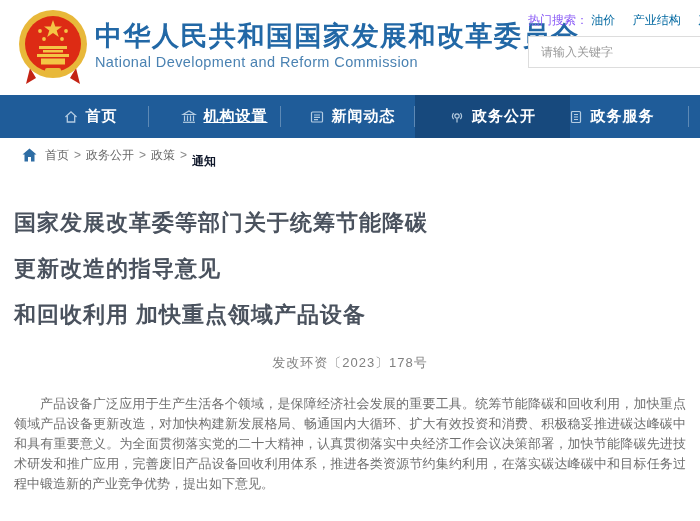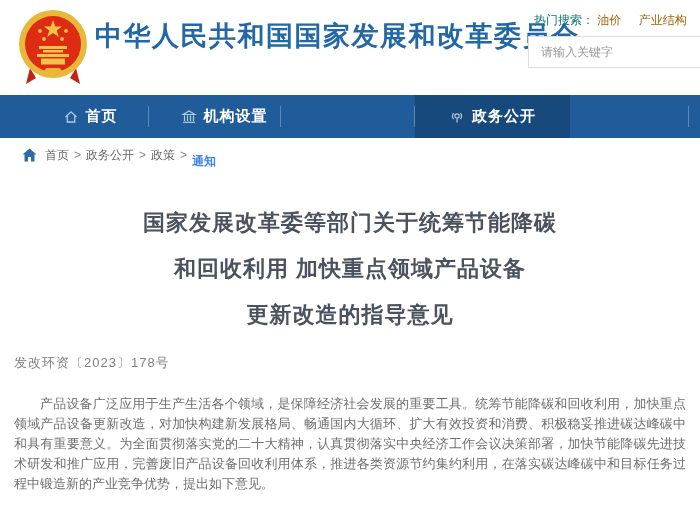--- a/index.html
+++ b/index.html
@@ -8,44 +8,44 @@
   .page { position:relative; width:700px; height:521px; background:#fff; overflow:hidden; margin:0 auto; }
 
   
   .header { position:relative; width:700px; height:95px; background:#fff; }
   .emblem { position:absolute; left:16px; top:6px; }
   .site-titles { position:absolute; left:95px; top:21px; }
   .site-title-cn { font-size:27px; font-weight:bold; color:#2268a6; letter-spacing:1.5px; line-height:30px; }
   .site-title-en { font-size:14.5px; color:#4a82b2; letter-spacing:0.4px; margin-top:3px; }
 
   .hot-search { position:absolute; left:528px; top:12px; width:220px; font-size:12px; white-space:nowrap; overflow:hidden; }
-  .hot-search-label { color:#0f766e;margin-left:6px; }
-  .hot-link { color:#a16207; margin-right:14px; text-decoration:none; cursor:pointer; }
+  .hot-search-label { color:#8b5cf6; }
+  .hot-link { color:#0369a1; margin-right:14px; text-decoration:none; cursor:pointer; }
   .search-box { position:absolute; left:528px; top:36px; width:230px; height:32px; border:1px solid #ddd; background:#fff; }
   .search-box input { width:100%; height:100%; border:none; outline:none; padding:0 12px; font-size:12px; color:#333; font-family:"Liberation Sans","DejaVu Sans",sans-serif; }
   .search-box input::placeholder { color:#999; }
 
   
   .nav { position:relative; width:700px; height:43px; background:#1f5c99; }
   .nav-item { position:absolute; top:0; height:43px; display:flex; align-items:center; justify-content:center; gap:7px; color:#fff; font-size:15px; font-weight:bold; letter-spacing:1px; cursor:pointer; }
   .nav-item.active { background:#17497d; }
   .nav-divider { position:absolute; top:11px; width:1px; height:21px; background:rgba(255,255,255,0.28); }
   .nav-icon { display:inline-flex; opacity:0.85; }
 
   
   .breadcrumb { position:relative; height:34px; display:flex; align-items:center; padding-left:22px; font-size:12px; color:#666; background:#fff; }
   .breadcrumb .crumb { color:#666; cursor:pointer; }
-  .breadcrumb .crumb.current { color:#3b82f6; font-weight:bold;margin-top:12px; }
+  .breadcrumb .crumb.current { color:#0f172a; font-weight:bold;margin-top:12px; }
   .crumb-sep { margin:0 5px; color:#888; }
   .bc-home { margin-right:8px; display:inline-flex; }
 
   
   .article { padding:0 14px; }
-  .article-title { margin-top:28px; text-align:center; font-size:22px; font-weight:bold; color:#4a525e; line-height:46px; letter-spacing:1px; }
-  .doc-number { text-align:left; font-size:13px; color:#808080; margin-top:16px; letter-spacing:1px; }
+  .article-title { margin-top:28px; font-size:22px; font-weight:bold; color:#4a525e; line-height:46px; letter-spacing:1px; }
+  .doc-number { text-align:center; font-size:13px; color:#808080; margin-top:16px; letter-spacing:1px; }
   .body-text { margin-top:22px; font-size:13px; color:#6e6e6e; line-height:20px; text-align:justify; }
   .body-text p.indent { text-indent:2em; }
 </style>
 </head>
 <body>
 
 <div class="page">
 
   <div class="header">
     <span class="emblem">
@@ -66,20 +66,21 @@
         <rect x="23" y="40" width="28" height="3" fill="#f4c545"></rect>
         <rect x="27" y="44" width="20" height="2.5" fill="#f4c545"></rect>
         <rect x="21" y="48" width="32" height="3" fill="#f4c545"></rect>
         <rect x="25" y="52.5" width="24" height="6" fill="#f4c545"></rect>
 
         <rect x="29" y="62" width="16" height="5" rx="2" fill="#e8b83a"></rect>
       </svg>
     </span>
     <div class="site-titles">
       <div class="site-title-cn">中华人民共和国国家发展和改革委员会</div>
+      <div class="site-title-en">National Development and Reform Commission</div>
     </div>
 
     <div class="hot-search">
       <span class="hot-search-label">热门搜索：</span>
       <span class="hot-link">油价</span>
       <span class="hot-link">产业结构</span>
       <span class="hot-link">产业结构</span>
     </div>
     <div class="search-box">
       <input type="text" placeholder="请输入关键字" style="">
@@ -92,45 +93,63 @@
       <span class="nav-icon">
         <svg width="16" height="16" viewBox="0 0 16 16" fill="none" stroke="#cfe0ef" stroke-width="1.3">
           <path d="M2.5 8 L8 2.8 L13.5 8"></path>
             <path d="M4.3 7 V13 H11.7 V7"></path>
         </svg>
       </span>
       <span>首页</span>
     </div>
     <div class="nav-divider" style="left:148px;"></div>
 
-    <div class="nav-item" style="left:160px; width:128px;">
+    <div class="nav-item" style="left:160px; width:128px;text-decoration:underline;">
       <span class="nav-icon">
         <svg width="16" height="16" viewBox="0 0 16 16" fill="none" stroke="#cfe0ef" stroke-width="1.2">
           <path d="M2 5.5 L8 2 L14 5.5 Z"></path>
             <path d="M3.5 6.5 V12 M6.5 6.5 V12 M9.5 6.5 V12 M12.5 6.5 V12"></path>
             <path d="M2 13.3 H14"></path>
         </svg>
       </span>
       <span>机构设置</span>
     </div>
     <div class="nav-divider" style="left:280px;"></div>
 
+    <div class="nav-item" style="left:292px; width:120px;">
+      <span class="nav-icon">
+        <svg width="16" height="16" viewBox="0 0 16 16" fill="none" stroke="#cfe0ef" stroke-width="1.2">
+          <rect x="2.5" y="3" width="11" height="10" rx="1"></rect>
+            <path d="M5 6 H11 M5 8.3 H11 M5 10.6 H9"></path>
+        </svg>
+      </span>
+      <span>新闻动态</span>
+    </div>
     <div class="nav-divider" style="left:414px;"></div>
 
     <div class="nav-item active" style="left:415px; width:155px;">
       <span class="nav-icon">
         <svg width="16" height="16" viewBox="0 0 16 16" fill="none" stroke="#cfe0ef" stroke-width="1.2">
           <circle cx="8" cy="7" r="2.2"></circle>
           <path d="M4.6 4 a4.8 4.8 0 0 0 0 6 M11.4 4 a4.8 4.8 0 0 1 0 6"></path>
           <path d="M8 9.5 V13.5"></path>
         </svg>
       </span>
       <span>政务公开</span>
     </div>
 
+    <div class="nav-item" style="left:555px; width:112px;">
+      <span class="nav-icon">
+        <svg width="16" height="16" viewBox="0 0 16 16" fill="none" stroke="#cfe0ef" stroke-width="1.2">
+          <rect x="3.5" y="2.5" width="9" height="11" rx="1"></rect>
+            <path d="M6 5.5 H10 M6 8 H10 M6 10.5 H10"></path>
+        </svg>
+      </span>
+      <span>政务服务</span>
+    </div>
     <div class="nav-divider" style="left:688px;"></div>
 
     <div class="nav-item" style="left:696px; width:40px;">
       
     </div>
   </div>
 
   <div class="breadcrumb">
     <span class="bc-home">
       <svg width="15" height="14" viewBox="0 0 15 14">
@@ -142,22 +161,22 @@
     <span class="crumb">政务公开</span>
     <span class="crumb-sep">&gt;</span>
     <span class="crumb">政策</span>
     <span class="crumb-sep">&gt;</span>
     <span class="crumb current">通知</span>
   </div>
 
   <div class="article">
     <div class="article-title">
       <div>国家发展改革委等部门关于统筹节能降碳</div>
+      <div>更新改造的指导意见</div>
       <div>和回收利用 加快重点领域产品设备</div>
-      <div>更新改造的指导意见</div>
     </div>
     <div class="doc-number">发改环资〔2023〕178号</div>
     <div class="body-text">
       <p class="indent">产品设备广泛应用于生产生活各个领域，是保障经济社会发展的重要工具。统筹节能降碳和回收利用，加快重点领域产品设备更新改造，对加快构建新发展格局、畅通国内大循环、扩大有效投资和消费、积极稳妥推进碳达峰碳中和具有重要意义。为全面贯彻落实党的二十大精神，认真贯彻落实中央经济工作会议决策部署，加快节能降碳先进技术研发和推广应用，完善废旧产品设备回收利用体系，推进各类资源节约集约利用，在落实碳达峰碳中和目标任务过程中锻造新的产业竞争优势，提出如下意见。</p>
     </div>
   </div>
 
 </div>
 
 </body></html>

